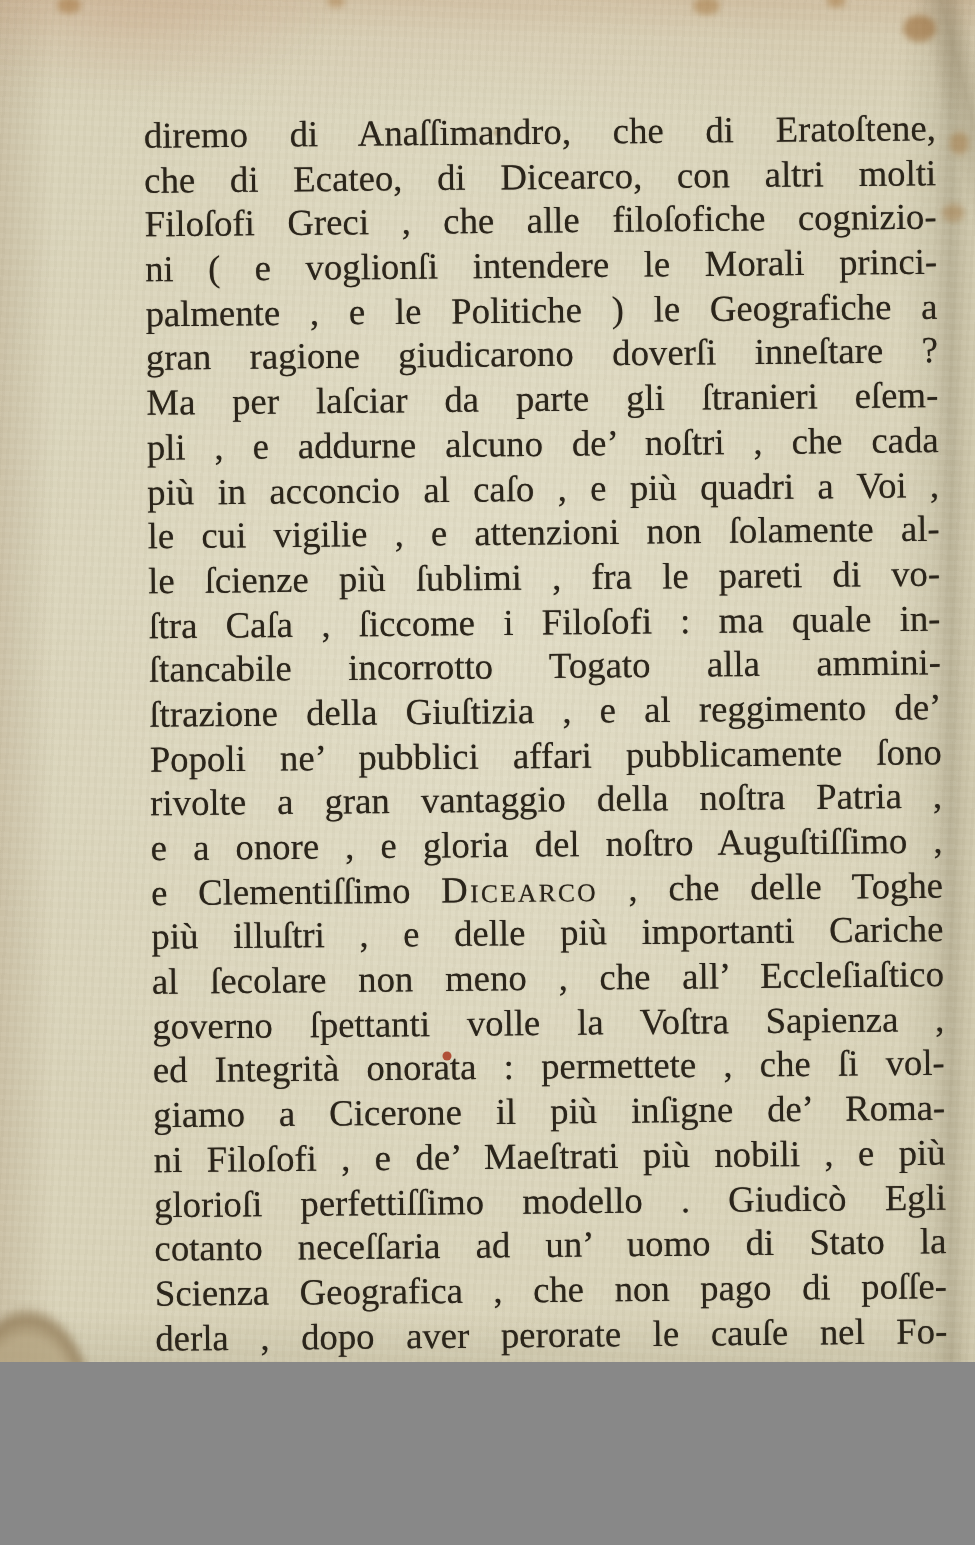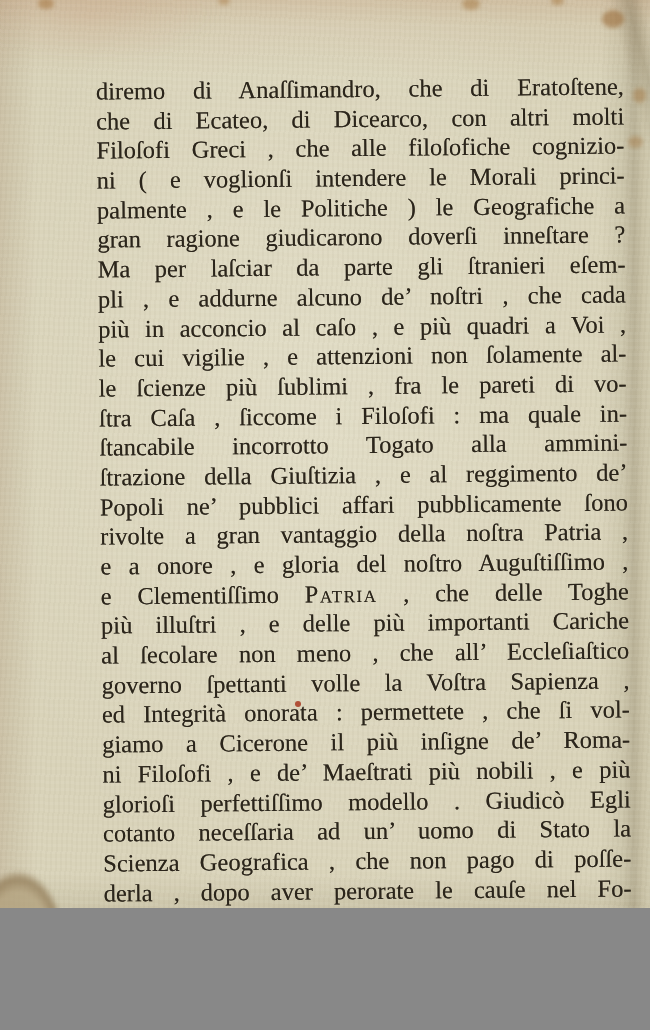--- a/index.html
+++ b/index.html
@@ -96,21 +96,21 @@
     <div class="line">pli , e addurne alcuno de’ noſtri , che cada</div>
     <div class="line">più in acconcio al caſo , e più quadri a Voi ,</div>
     <div class="line">le cui vigilie , e attenzioni non ſolamente al-</div>
     <div class="line">le ſcienze più ſublimi , fra le pareti di vo-</div>
     <div class="line">ſtra Caſa , ſiccome i Filoſofi : ma quale in-</div>
     <div class="line">ſtancabile incorrotto Togato alla ammini-</div>
     <div class="line">ſtrazione della Giuſtizia , e al reggimento de’</div>
     <div class="line">Popoli ne’ pubblici affari pubblicamente ſono</div>
     <div class="line">rivolte a gran vantaggio della noſtra Patria ,</div>
     <div class="line">e a onore , e gloria del noſtro Auguſtiſſimo ,</div>
-    <div class="line"><span>e Clementiſſimo </span><span class="smallcaps">Patria</span><span> , che delle Toghe</span></div>
+    <div class="line"><span>e Clementiſſimo </span><span class="smallcaps">Dicearco</span><span> , che delle Toghe</span></div>
     <div class="line">più illuſtri , e delle più importanti Cariche</div>
     <div class="line">al ſecolare non meno , che all’ Eccleſiaſtico</div>
     <div class="line">governo ſpettanti volle la Voſtra Sapienza ,</div>
     <div class="line">ed Integrità onorata : permettete , che ſi vol-</div>
     <div class="line">giamo a Cicerone il più inſigne de’ Roma-</div>
     <div class="line">ni Filoſofi , e de’ Maeſtrati più nobili , e più</div>
     <div class="line">glorioſi perfettiſſimo modello . Giudicò Egli</div>
     <div class="line">cotanto neceſſaria ad un’ uomo di Stato la</div>
     <div class="line">Scienza Geografica , che non pago di poſſe-</div>
     <div class="line">derla , dopo aver perorate le cauſe nel Fo-</div>

